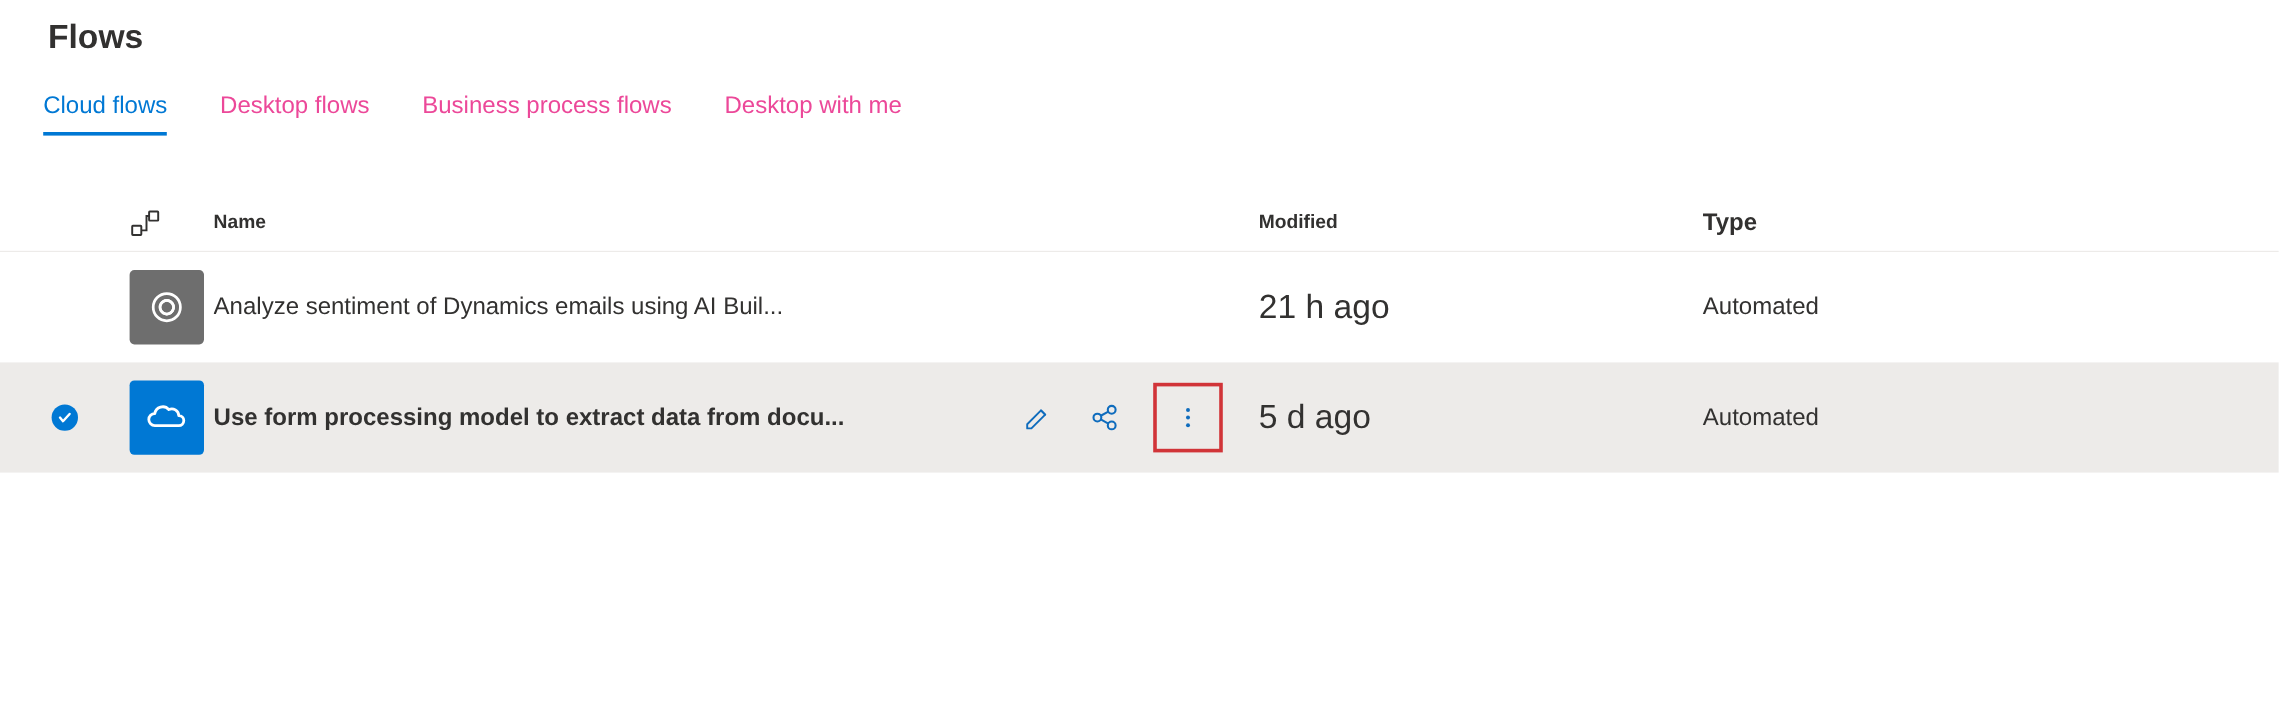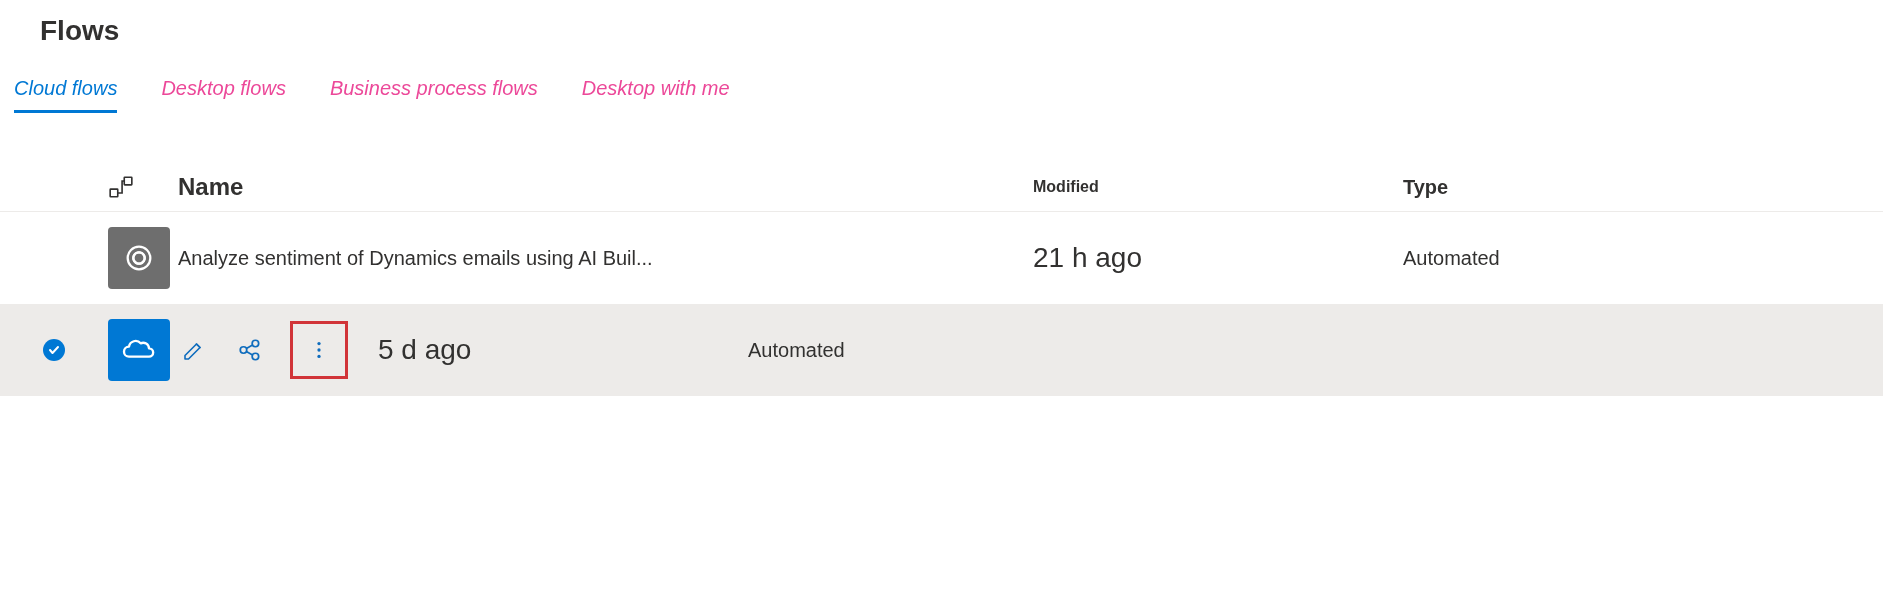--- a/index.html
+++ b/index.html
@@ -1,27 +1,27 @@
 <!DOCTYPE html>
 <html><head>
   <meta charset="utf-8">
   <style>
     * { box-sizing: border-box; margin: 0; padding: 0; }
     body { font-family: "Segoe UI", -apple-system, BlinkMacSystemFont, sans-serif; background: #fff; color: #323130; width: 1899px; }
-    .page { padding: 15px 16px 0 0; border-radius: 23px; }
+    .page { padding: 15px 0 0 0; border-radius: 23px; }
     .page-title { font-size: 28px; font-weight: 600; color: #323130; margin-left: 40px; margin-bottom: 30px; }
-    .tabs { display: flex; gap: 44px; margin-left: 14px; border-bottom: 1px solid transparent; margin-bottom: 50px; font-style: italic; }
+    .tabs { display: flex; gap: 44px; margin-left: 36px; border-bottom: 1px solid transparent; margin-bottom: 50px; }
     .tab { font-size: 20px; color: #ec4899; padding: 0 0 12px 0; cursor: pointer; position: relative; }
     .tab.active { color: #0078d4; font-weight: 400; }
     .tab.active::after { content: ''; position: absolute; left: 0; right: 0; bottom: -1px; height: 3px; background: #0078d4; }
     .table { width: 100%; }
     .thead { display: flex; align-items: center; padding: 10px 0; border-bottom: 1px solid #edebe9; }
     .col-select { width: 108px; display:flex; justify-content:center; align-items:center; }
     .col-icon { width: 70px; display:flex; justify-content:flex-start; align-items:center; }
-    .col-name { flex: 1; min-width: 0; display:flex; align-items:center; font-size: 24px; font-weight: 600; color: #323130; }
+    .col-name { flex: 1; min-width: 0; display:flex; align-items:center; font-size: 16px; font-weight: 600; color: #323130; }
     .col-actions { width: 200px; display:flex; align-items:center; gap: 24px; justify-content:flex-start; }
     .col-modified { width: 370px; display:flex; align-items:center; font-size: 16px; font-weight: 600; }
     .col-type { width: 480px; display:flex; align-items:center; font-size: 20px; font-weight: 600; }
     .row { display: flex; align-items: center; height: 92px; }
     .row.selected { background: #edebe9; }
     .row .col-name { font-weight: 400; font-size: 20px; }
     .row .col-modified { font-weight: 400; font-size: 28px; }
     .row .col-type { font-weight: 400; font-size: 20px; }
     .name-text { white-space: nowrap; overflow: hidden; text-overflow: ellipsis; max-width: 590px; }
     .row.selected .name-text { font-weight: 600; }
@@ -89,20 +89,23 @@
           </svg>
         </div>
       </div>
       <div class="col-icon">
         <div class="flow-icon-box blue">
           <svg width="40" height="40" viewBox="0 0 24 24" fill="none" stroke="#fff" stroke-width="1.4" stroke-linejoin="round">
             <path d="M6 16 a3 3 0 0 1 0-6 a4 4 0 0 1 7-2 a3.5 3.5 0 0 1 5 3 a2.5 2.5 0 0 1 0 5 Z"></path>
           </svg>
         </div>
       </div>
+      <div class="col-name">
+        <span class="name-text">Use form processing model to extract data from docu...</span>
+      </div>
       <div class="col-actions">
         <div class="action-btn">
           <svg width="24" height="24" viewBox="0 0 24 24" fill="none" stroke="#0f6cbd" stroke-width="1.6" stroke-linecap="round" stroke-linejoin="round">
             <path d="M3 17.5 V21 H6.5 L18 9.5 L14.5 6 Z"></path>
             <path d="M14.5 6 L18 9.5"></path>
           </svg>
         </div>
         <div class="action-btn">
           <svg width="26" height="26" viewBox="0 0 24 24" fill="none" stroke="#0f6cbd" stroke-width="1.6">
             <circle cx="6" cy="12" r="3"></circle>

